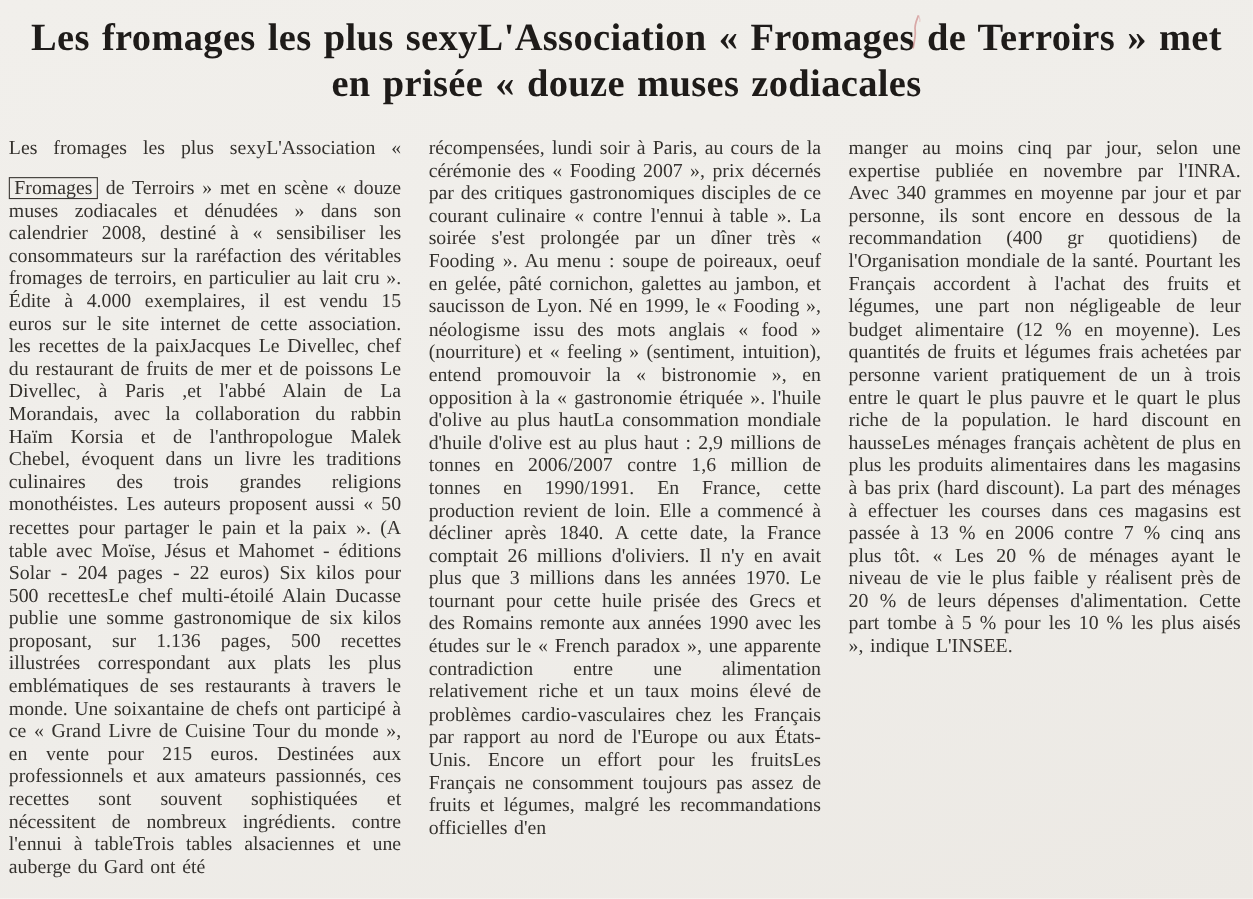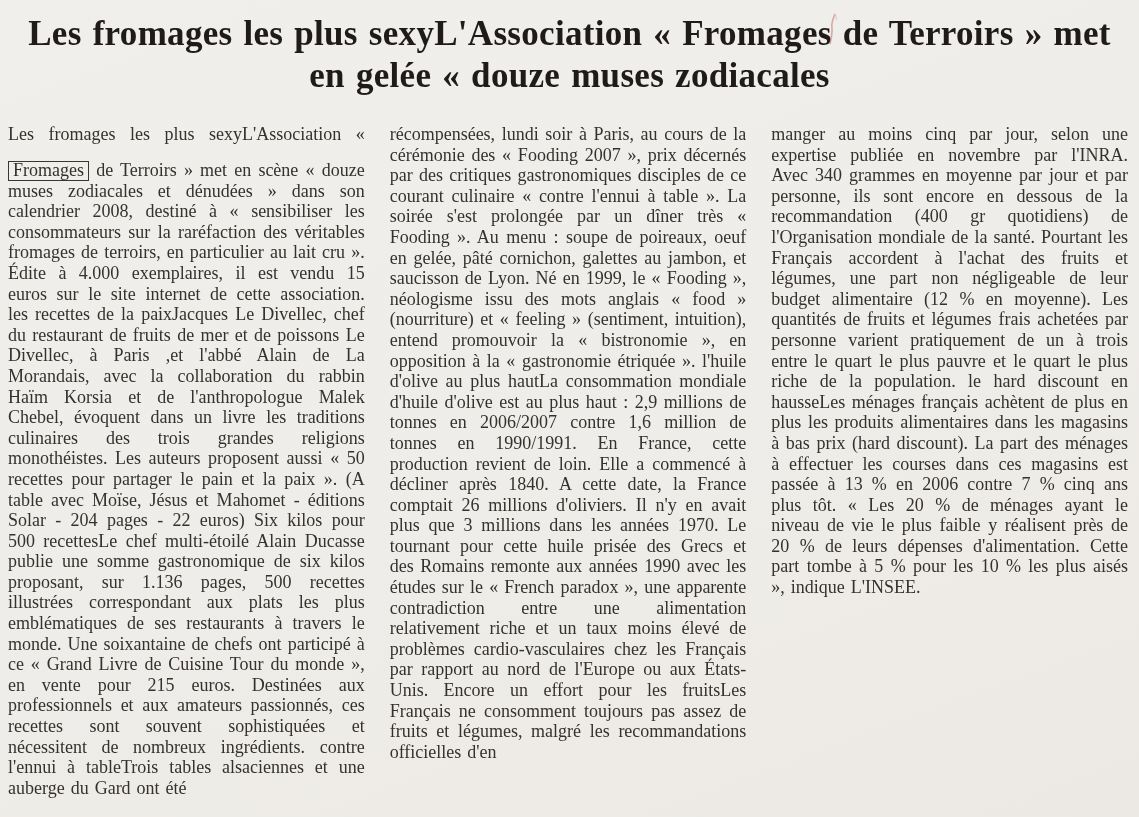--- a/index.html
+++ b/index.html
@@ -69,21 +69,21 @@
 
 <div class="page">
 
   <svg class="scan-mark" viewBox="0 0 14 32">
     <path d="M9 1 C 7 6, 5 10, 6 15 C 6.5 20, 5 26, 4 31" stroke="#c97a7a" stroke-width="1.6" fill="none" opacity="0.8"></path>
     <path d="M9 1 C 10 3, 11 5, 10 7" stroke="#d89a9a" stroke-width="1" fill="none" opacity="0.6"></path>
   </svg>
 
   <h1 class="title">
       <span class="tline">Les fromages les plus sexyL'Association « Fromages de Terroirs » met</span>
-      <span class="tline">en gelée « douze muses zodiacales</span>
+      <span class="tline">en prisée « douze muses zodiacales</span>
     </h1>
 
   <div class="columns">
 
     <div class="col"><span>Les fromages les plus sexyL'Association « </span><span class="boxed">Fromages</span><span> de Terroirs » met en scène « douze muses zodiacales et dénudées » dans son calendrier 2008, destiné à « sensibiliser les consommateurs sur la raréfaction des véritables fromages de terroirs, en particulier au lait cru ». Édite à 4.000 exemplaires, il est vendu 15 euros sur le site internet de cette association. les recettes de la paixJacques Le Divellec, chef du restaurant de fruits de mer et de poissons Le Divellec, à Paris ,et l'abbé Alain de La Morandais, avec la collaboration du rabbin Haïm Korsia et de l'anthropologue Malek Chebel, évoquent dans un livre les traditions culinaires des trois grandes religions monothéistes. Les auteurs proposent aussi « 50 recettes pour partager le pain et la paix ». (A table avec Moïse, Jésus et Mahomet - éditions Solar - 204 pages - 22 euros) Six kilos pour 500 recettesLe chef multi-étoilé Alain Ducasse publie une somme gastronomique de six kilos proposant, sur 1.136 pages, 500 recettes illustrées correspondant aux plats les plus emblématiques de ses restaurants à travers le monde. Une soixantaine de chefs ont participé à ce « Grand Livre de Cuisine Tour du monde », en vente pour 215 euros. Destinées aux professionnels et aux amateurs passionnés, ces recettes sont souvent sophistiquées et nécessitent de nombreux ingrédients. contre l'ennui à tableTrois tables alsaciennes et une auberge du Gard ont été</span></div>
 
     <div class="col">récompensées, lundi soir à Paris, au cours de la cérémonie des « Fooding 2007 », prix décernés par des critiques gastronomiques disciples de ce courant culinaire « contre l'ennui à table ». La soirée s'est prolongée par un dîner très « Fooding ». Au menu : soupe de poireaux, oeuf en gelée, pâté cornichon, galettes au jambon, et saucisson de Lyon. Né en 1999, le « Fooding », néologisme issu des mots anglais « food » (nourriture) et « feeling » (sentiment, intuition), entend promouvoir la « bistronomie », en opposition à la « gastronomie étriquée ». l'huile d'olive au plus hautLa consommation mondiale d'huile d'olive est au plus haut : 2,9 millions de tonnes en 2006/2007 contre 1,6 million de tonnes en 1990/1991. En France, cette production revient de loin. Elle a commencé à décliner après 1840. A cette date, la France comptait 26 millions d'oliviers. Il n'y en avait plus que 3 millions dans les années 1970. Le tournant pour cette huile prisée des Grecs et des Romains remonte aux années 1990 avec les études sur le « French paradox », une apparente contradiction entre une alimentation relativement riche et un taux moins élevé de problèmes cardio-vasculaires chez les Français par rapport au nord de l'Europe ou aux États-Unis. Encore un effort pour les fruitsLes Français ne consomment toujours pas assez de fruits et légumes, malgré les recommandations officielles d'en</div>
 
     <div class="col">manger au moins cinq par jour, selon une expertise publiée en novembre par l'INRA. Avec 340 grammes en moyenne par jour et par personne, ils sont encore en dessous de la recommandation (400 gr quotidiens) de l'Organisation mondiale de la santé. Pourtant les Français accordent à l'achat des fruits et légumes, une part non négligeable de leur budget alimentaire (12 % en moyenne). Les quantités de fruits et légumes frais achetées par personne varient pratiquement de un à trois entre le quart le plus pauvre et le quart le plus riche de la population. le hard discount en hausseLes ménages français achètent de plus en plus les produits alimentaires dans les magasins à bas prix (hard discount). La part des ménages à effectuer les courses dans ces magasins est passée à 13 % en 2006 contre 7 % cinq ans plus tôt. « Les 20 % de ménages ayant le niveau de vie le plus faible y réalisent près de 20 % de leurs dépenses d'alimentation. Cette part tombe à 5 % pour les 10 % les plus aisés », indique L'INSEE.</div>
 

